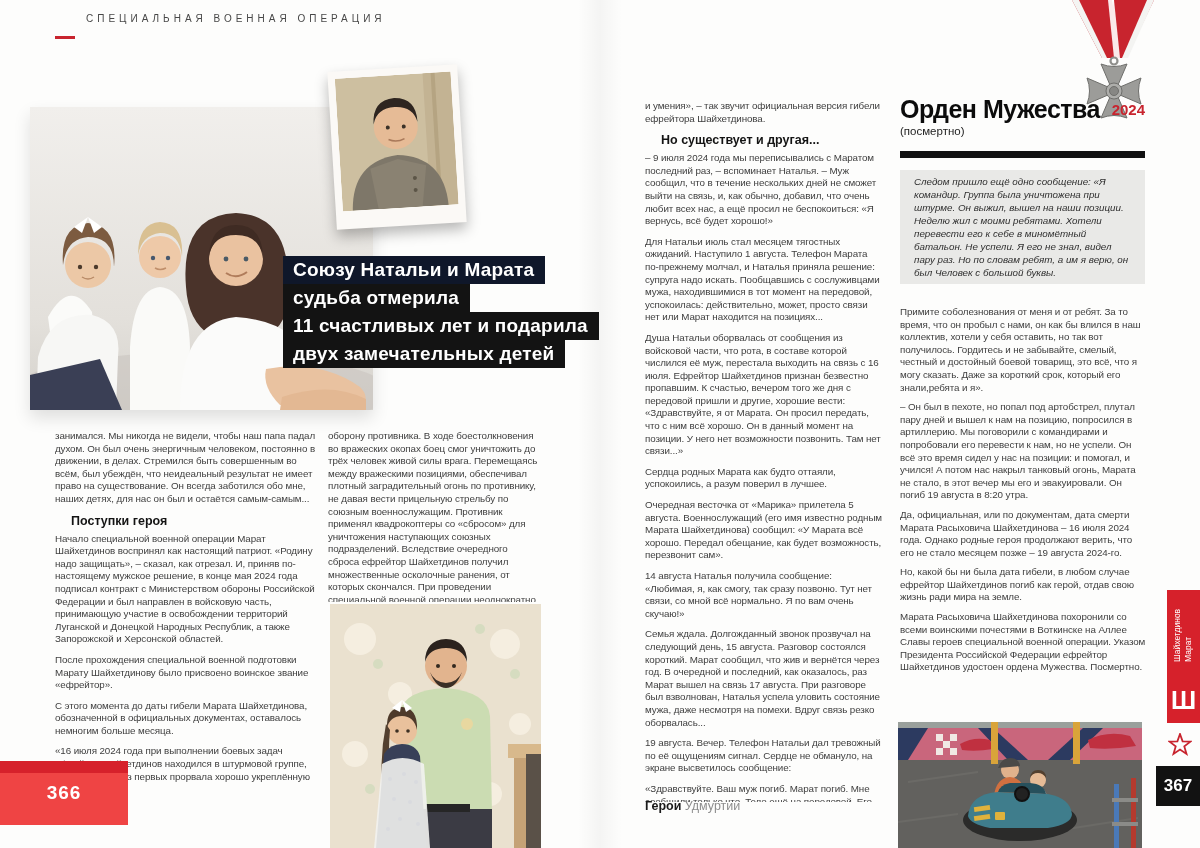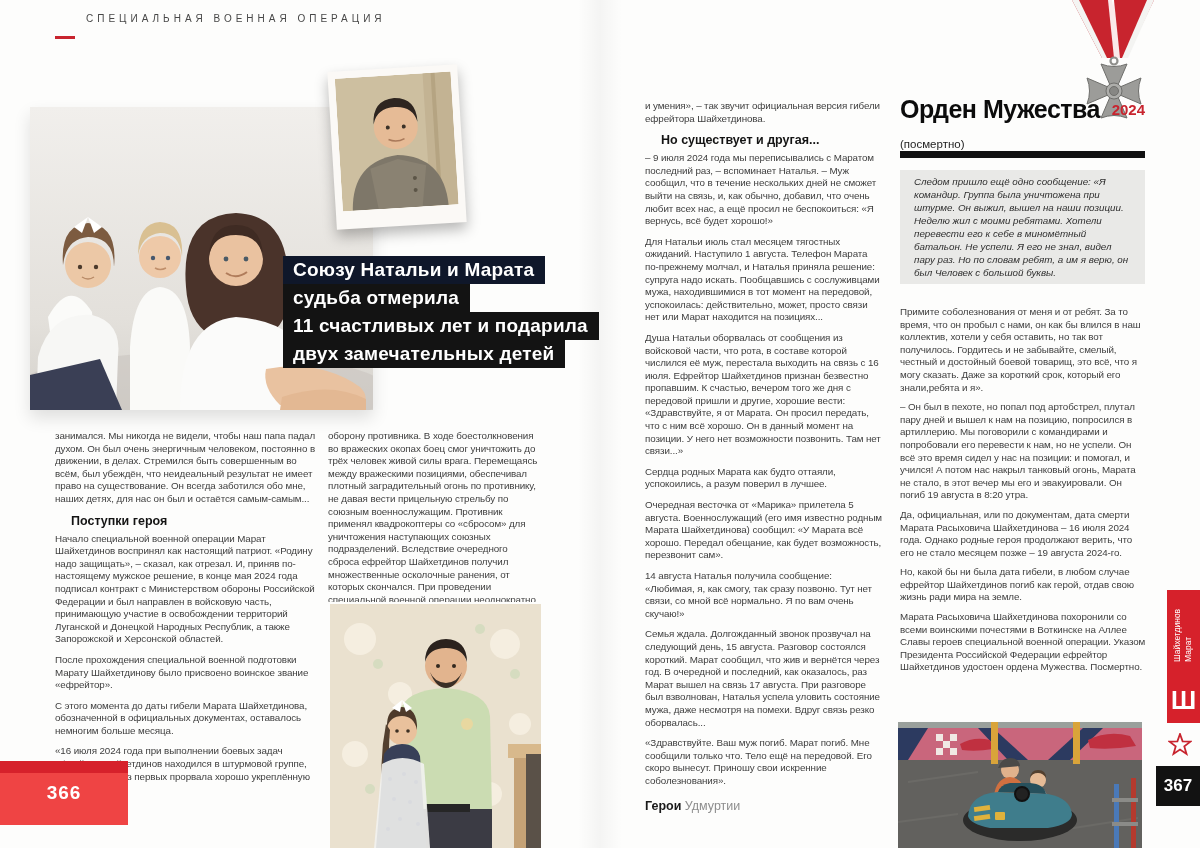--- a/index.html
+++ b/index.html
@@ -42,21 +42,21 @@
   .col2 { left:328px; top:430px; width:213px; height:172px; overflow:hidden; }
   .col3 { left:645px; top:100px; width:237px; height:702px; overflow:hidden; }
   .col4 { left:900px; top:306px; width:246px; height:414px; overflow:hidden; }
   .col4 p { margin-bottom:7px; }
 
   
   .award { left:900px; top:96px; width:245px; z-index:2; }
   .award-row { display:flex; justify-content:space-between; align-items:flex-start; }
   .award-title { font-size:25px; line-height:26px; font-weight:bold; color:#0c0c0c; letter-spacing:-0.5px; }
   .award-year { font-size:15px; font-weight:bold; color:#c8242e; margin-top:5px; }
-  .award-sub { font-size:11.5px; color:#1d1d1d; margin-top:16px; }
+  .award-sub { font-size:11.5px; color:#1d1d1d; margin-top:3px; }
   .title-rule { left:900px; top:151px; width:245px; height:7px; background:#111; }
 
   
   .quote-box { left:900px; top:170px; width:245px; background:#e9e9e7; padding:5px 14px;
     font-style:italic; font-size:9.8px; line-height:13px; color:#2f2f2f; }
 
   
   .leftnum-bar { left:0; top:761px; width:128px; height:12px; background:#d6212b; }
   .leftnum-box { left:0; top:773px; width:128px; height:52px; background:#ef4444; color:#fff;
     font-size:19px; font-weight:bold; text-align:center; line-height:40px; letter-spacing:1px; }
@@ -226,20 +226,21 @@
 <div class="abs bodytext col3">
   <p>и умения», – так звучит официальная версия гибели ефрейтора Шайхетдинова.</p>
   <div class="colhead">Но существует и другая...</div>
   <p>– 9 июля 2024 года мы переписывались с Маратом последний раз, – вспоминает Наталья. – Муж сообщил, что в течение нескольких дней не сможет выйти на связь, и, как обычно, добавил, что очень любит всех нас, а ещё просил не беспокоиться: «Я вернусь, всё будет хорошо!»</p>
   <p>Для Натальи июль стал месяцем тягостных ожиданий. Наступило 1 августа. Телефон Марата по-прежнему молчал, и Наталья приняла решение: супруга надо искать. Пообщавшись с сослуживцами мужа, находившимися в тот момент на передовой, успокоилась: действительно, может, просто связи нет или Марат находится на позициях...</p>
   <p>Душа Натальи оборвалась от сообщения из войсковой части, что рота, в составе которой числился её муж, перестала выходить на связь с 16 июля. Ефрейтор Шайхетдинов признан безвестно пропавшим. К счастью, вечером того же дня с передовой пришли и другие, хорошие вести: «Здравствуйте, я от Марата. Он просил передать, что с ним всё хорошо. Он в данный момент на позиции. У него нет возможности позвонить. Там нет связи...»</p>
   <p>Сердца родных Марата как будто оттаяли, успокоились, а разум поверил в лучшее.</p>
   <p>Очередная весточка от «Марика» прилетела 5 августа. Военнослужащий (его имя известно родным Марата Шайхетдинова) сообщил: «У Марата всё хорошо. Передал обещание, как будет возможность, перезвонит сам».</p>
   <p>14 августа Наталья получила сообщение: «Любимая, я, как смогу, так сразу позвоню. Тут нет связи, со мной всё нормально. Я по вам очень скучаю!»</p>
   <p>Семья ждала. Долгожданный звонок прозвучал на следующий день, 15 августа. Разговор состоялся короткий. Марат сообщил, что жив и вернётся через год. В очередной и последний, как оказалось, раз Марат вышел на связь 17 августа. При разговоре был взволнован, Наталья успела уловить состояние мужа, даже несмотря на помехи. Вдруг связь резко оборвалась...</p>
+  <p>19 августа. Вечер. Телефон Натальи дал тревожный по её ощущениям сигнал. Сердце не обмануло, на экране высветилось сообщение:</p>
   <p>«Здравствуйте. Ваш муж погиб. Марат погиб. Мне сообщили только что. Тело ещё на передовой. Его скоро вынесут. Приношу свои искренние соболезнования».</p>
 </div>
 
 <div class="abs award">
   <div class="award-row">
     <div class="award-title">Орден Мужества</div>
     <div class="award-year">2024</div>
   </div>
   <div class="award-sub">(посмертно)</div>
 </div>

